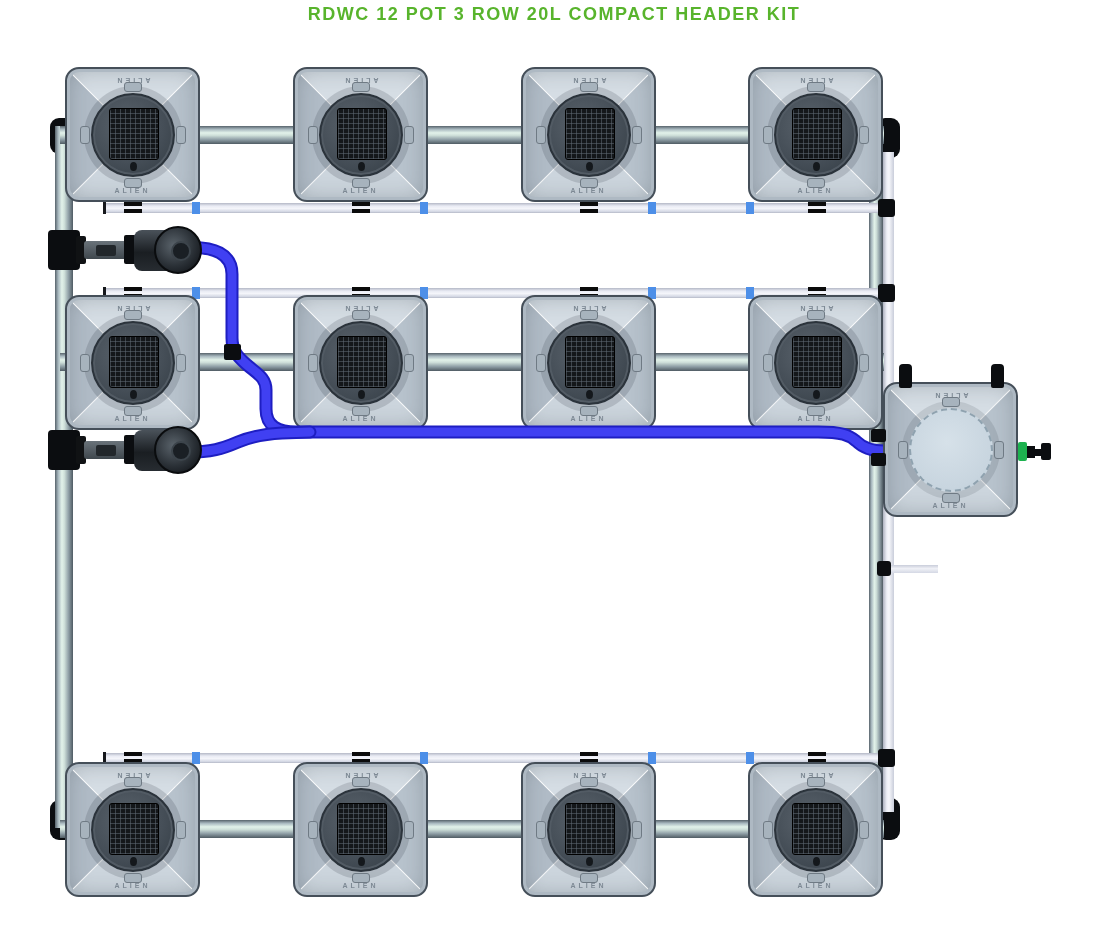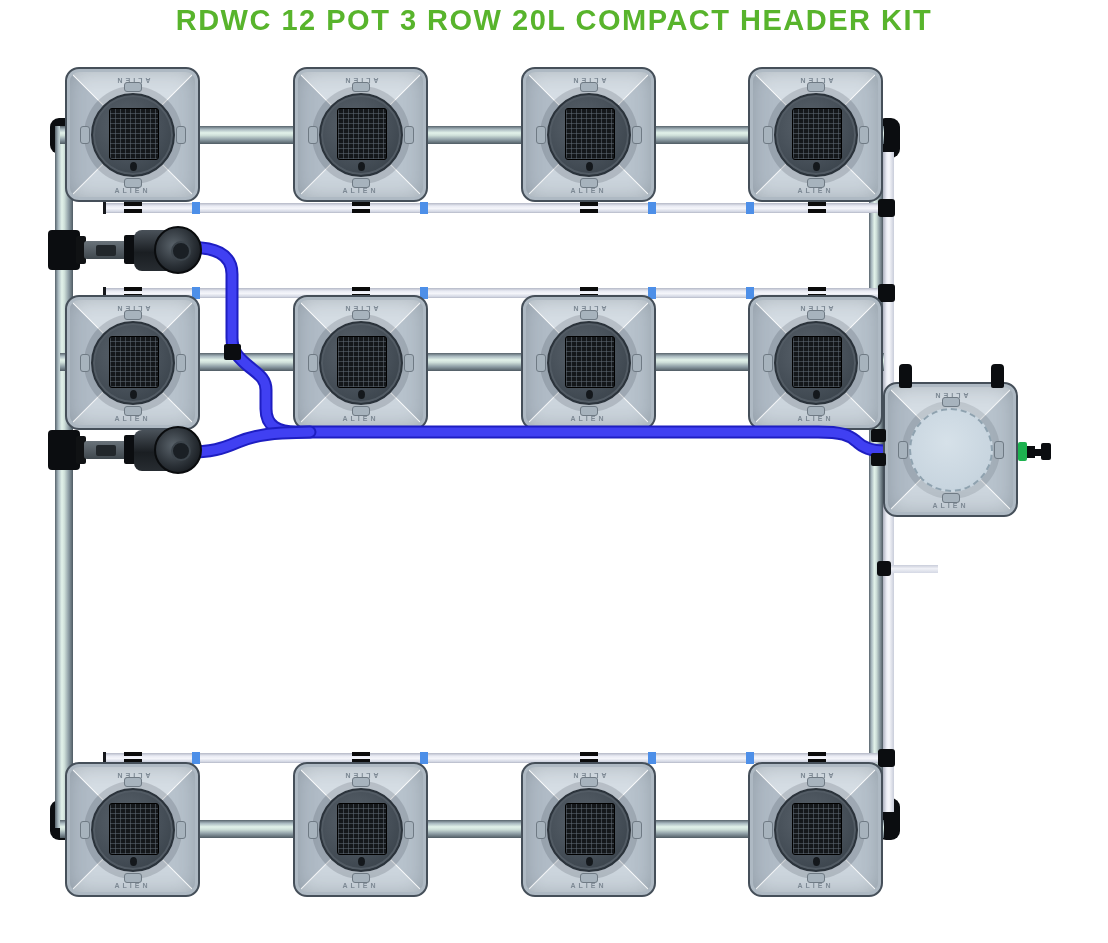--- a/index.html
+++ b/index.html
@@ -3,21 +3,21 @@
 <meta charset="utf-8">
 <style>
   html,body{margin:0;padding:0;background:#ffffff;}
   #canvas{
     position:relative;width:1108px;height:943px;background:#ffffff;overflow:hidden;
     font-family:"Liberation Sans",sans-serif;
   }
   
   .title{
     position:absolute;left:0;right:0;top:4px;text-align:center;z-index:5;
-    font-size:29px;font-weight:bold;letter-spacing:1.5px;color:var(--accent,#58b42c);
+    font-size:18px;font-weight:bold;letter-spacing:1.5px;color:var(--accent,#58b42c);
   }
   
   .pipe-h{position:absolute;height:18px;z-index:10;
     background:linear-gradient(180deg,#57636b,#a8b8bf 18%,#e2f2ea 38%,#cfe0da 52%,#90a0a7 75%,#4f5b63);}
   .pipe-v{position:absolute;width:18px;z-index:10;
     background:linear-gradient(90deg,#57636b,#a8b8bf 18%,#e2f2ea 38%,#cfe0da 52%,#90a0a7 75%,#4f5b63);}
   .pipe-v.slim{width:14px;}
   .riser{position:absolute;width:11px;z-index:10;
     background:linear-gradient(90deg,#aeb2c0,#eef0f7 35%,#f6f7fb 55%,#c9cdda);}
   .wpipe{position:absolute;height:10px;width:787px;left:103px;z-index:10;

